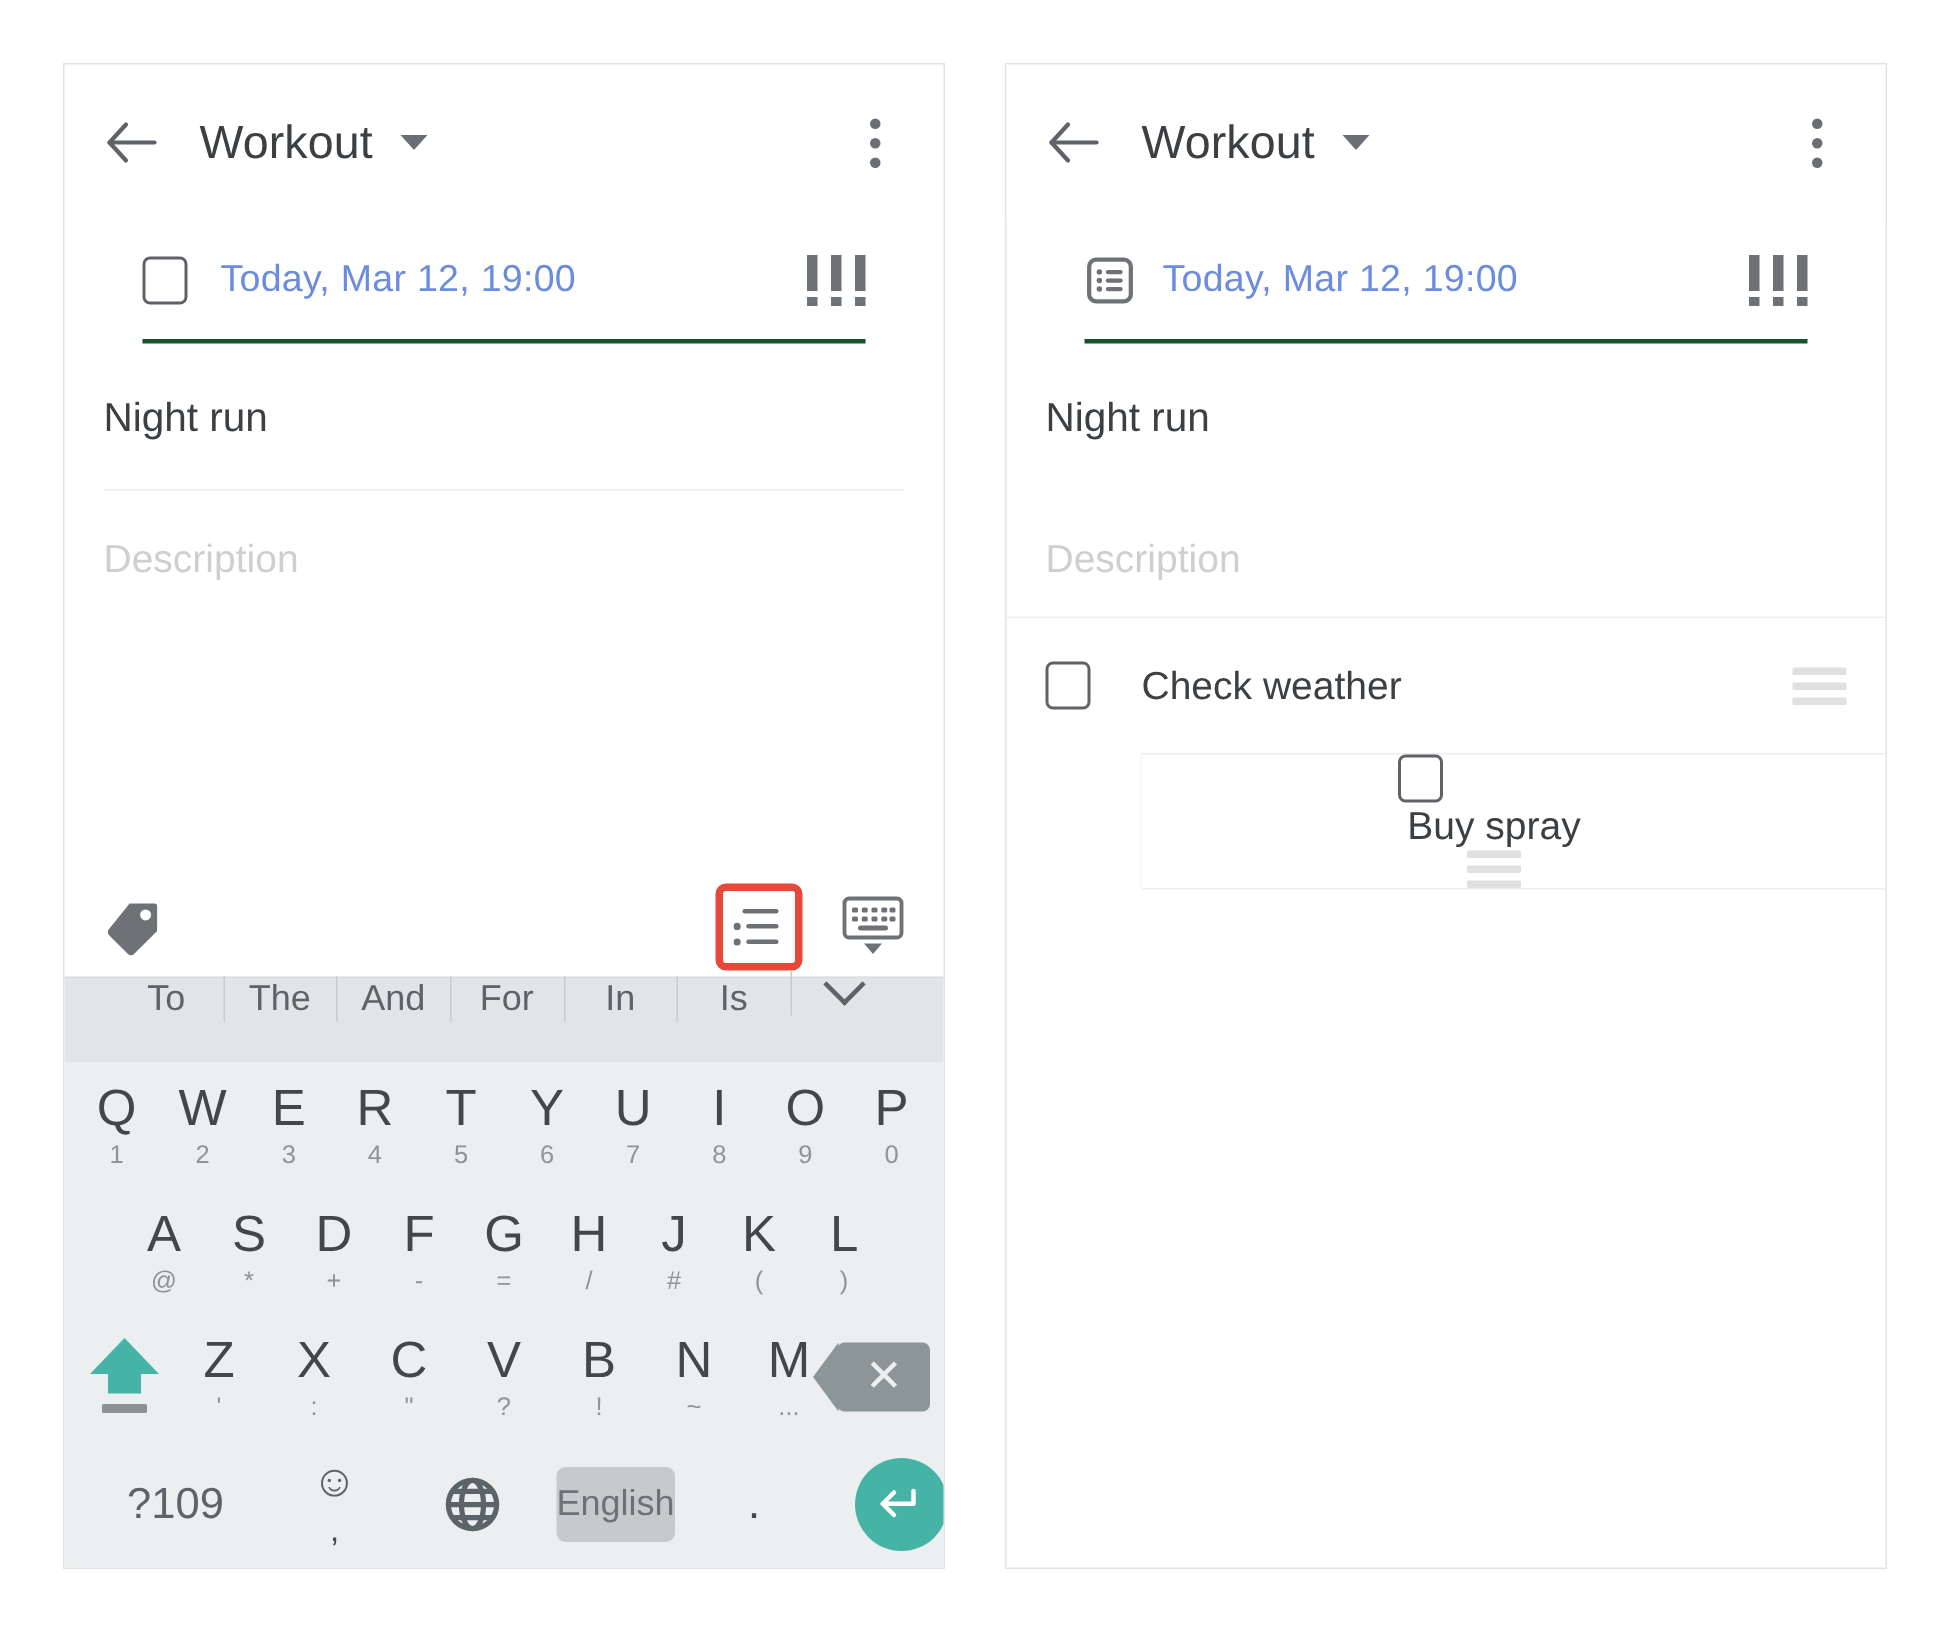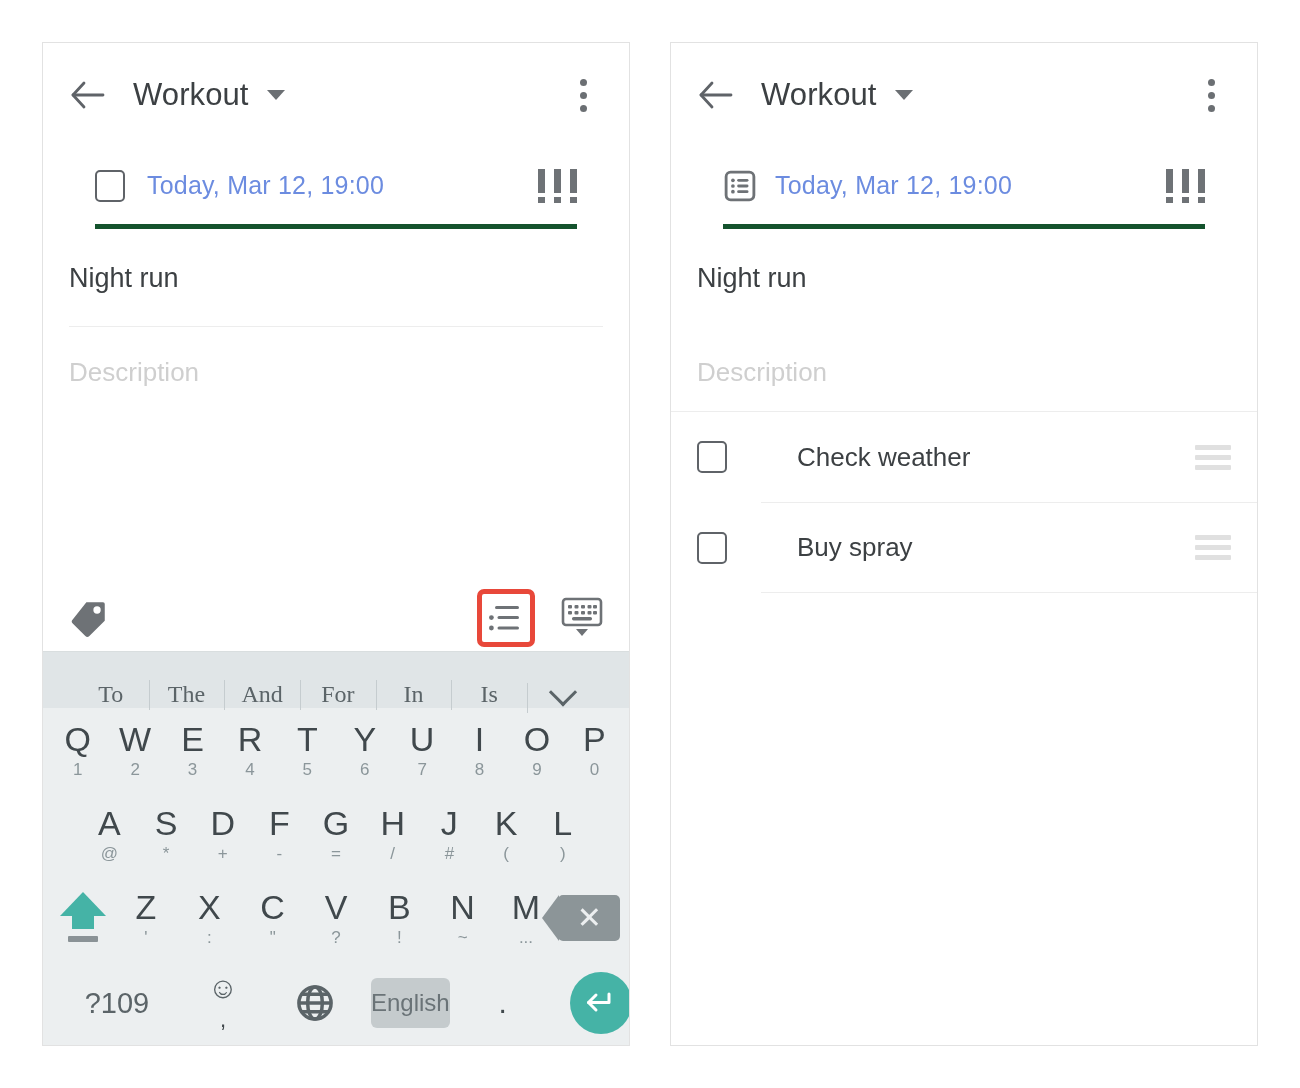--- a/index.html
+++ b/index.html
@@ -49,21 +49,21 @@
   .appbar-spacer { flex: 1 1 auto; }
   .kebab { width: 40px; height: 46px; display: flex; flex-direction: column; align-items: center; justify-content: center; gap: 6px; cursor: pointer; }
   .kebab i { display: block; width: 7px; height: 7px; border-radius: 50%; background: #6b6f73; }
 
   
   .meta-row {
     display: flex;
     align-items: center;
     height: 82px;
     padding: 0 26px 0 26px;
-    border-bottom: 5px solid #14532d;
+    border-bottom: 3px solid #14532d;
     margin: 0 26px;
     padding-left: 0; padding-right: 0;
   }
   .meta-lead { width: 52px; flex: 0 0 auto; display: flex; align-items: center; }
   .checkbox {
     width: 30px; height: 32px;
     border: 2.5px solid #5f6368;
     border-radius: 5px;
     background: #fff;
     cursor: pointer;
@@ -120,25 +120,24 @@
   #panel-right .desc-field { height: 84px; }
 
   
   .subtask-list { margin: 0; border-top: 1px solid #ededed; }
   .subtask-row {
     display: flex;
     align-items: center;
     height: 90px;
     margin-left: 26px;
     padding-right: 26px;
-    gap: 36px;
   }
   .subtask-row + .subtask-row { border-top: 1px solid #ededed; margin-left: 90px; padding-left: 0; }
   .subtask-row + .subtask-row .st-check-wrap { margin-left: -64px; }
-  .subtask-list .subtask-row:last-child { box-shadow: 0 1px 0 #ededed; }
+  .subtask-list .subtask-row:last-child { box-shadow: 0 1px 0 #ededed; flex-direction: column; }
   .st-check-wrap { width: 64px; flex: 0 0 auto; display: flex; align-items: center; }
   .st-check {
     width: 30px; height: 32px;
     border: 2.5px solid #5f6368;
     border-radius: 5px;
     background: #fff;
     cursor: pointer;
   }
   .st-label { font-size: 26px; color: #3c4043; flex: 1 1 auto; cursor: text; }
   .drag-handle { width: 36px; flex: 0 0 auto; display: flex; flex-direction: column; gap: 5px; cursor: grab; }
@@ -172,23 +171,22 @@
     position: absolute;
     left: 0; right: 0; bottom: 0;
     height: 394px;
     background: #eceff0;
     border-top: 1px solid #d9dedf;
   }
   .suggest-bar {
     height: 56px;
     background: #e0e5e7;
     display: flex;
-    align-items: flex-end;
+    align-items: flex-start;
     padding: 0 30px;
-    font-family: Liberation Serif, serif;
   }
   .suggest {
     flex: 1 1 0;
     text-align: center;
     font-size: 24px;
     color: #5b6468;
     position: relative;
     cursor: pointer;
   }
   .suggest + .suggest::before {

